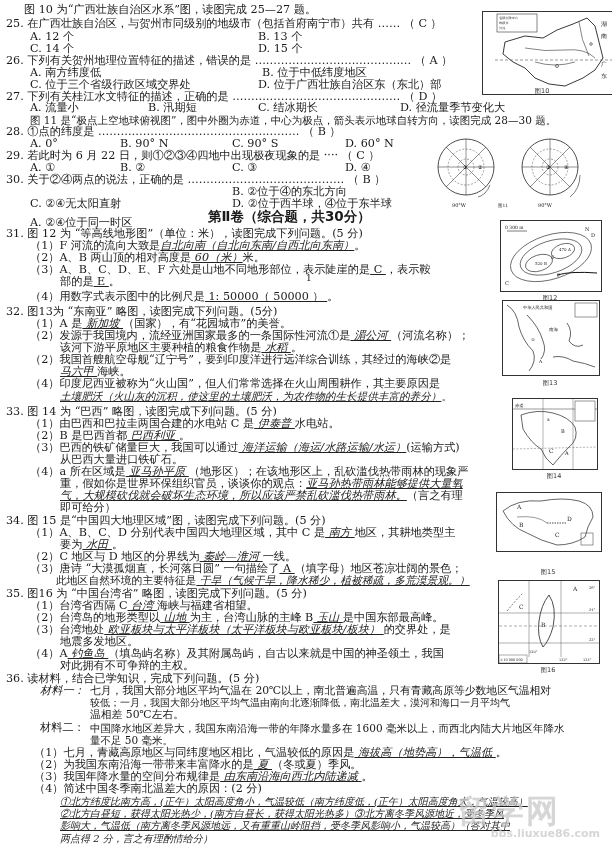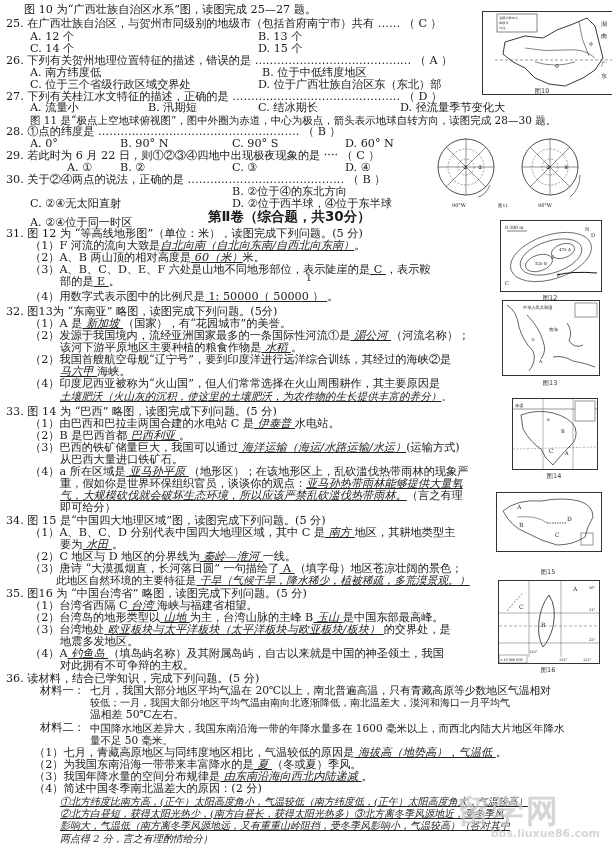--- a/index.html
+++ b/index.html
@@ -67,21 +67,21 @@
   <div class="line" style="left:30px;top:138px;">A. 0°</div>
   <div class="line" style="left:120px;top:138px;">B. 90° N</div>
   <div class="line" style="left:232px;top:138px;">C. 90° S</div>
   <div class="line" style="left:345px;top:138px;">D. 60° N</div>
 
   <div class="line" style="left:6px;top:150px;">
     <span>29.</span>
     <span>若此时为 6 月 22 日，则①②③④四地中出现极夜现象的是 ····</span>
     <span>（ C ）</span>
   </div>
-  <div class="line" style="left:30px;top:162px;margin-left:37px;">A. ①</div>
+  <div class="line" style="left:30px;top:162px;">A. ①</div>
   <div class="line" style="left:120px;top:162px;">B. ②</div>
   <div class="line" style="left:232px;top:162px;">C. ③</div>
   <div class="line" style="left:345px;top:162px;">D. ④</div>
 
   <div class="line" style="left:6px;top:174px;">
     <span>30.</span>
     <span>关于②④两点的说法，正确的是 ……………………………………</span>
     <span>（ B ）</span>
   </div>
   <div class="line" style="left:30px;top:186px;margin-top:31px;">A. ②④位于同一时区</div>
@@ -195,21 +195,21 @@
   <div class="line" style="left:60px;top:636px;">地震多发地区。</div>
   <div class="line" style="left:30px;top:648px;">
     <span>（4）A</span><span class="ans"> 钓鱼岛 </span><span>（填岛屿名称）及其附属岛屿，自古以来就是中国的神圣领土，我国</span>
   </div>
   <div class="line" style="left:60px;top:660px;">对此拥有不可争辩的主权。</div>
 
   <div class="line" style="left:6px;top:673px;">
     <span>36.</span>
     <span>读材料，结合已学知识，完成下列问题。(5 分)</span>
   </div>
-  <div class="line" style="left:40px;top:685px;">材料一：</div>
+  <div class="line" style="left:40px;top:685px;font-style:italic;">材料一：</div>
   <div class="line" style="left:90px;top:685px;font-size:10.8px;">七月，我国大部分地区平均气温在 20℃以上，南北普遍高温，只有青藏高原等少数地区气温相对</div>
   <div class="line" style="left:90px;top:697px;font-size:10px;">较低；一月，我国大部分地区平均气温由南向北逐渐降低，南北温差大，漠河和海口一月平均气</div>
   <div class="line" style="left:90px;top:709px;font-size:10.8px;">温相差 50℃左右。</div>
   <div class="line" style="left:40px;top:722px;">材料二：</div>
   <div class="line" style="left:90px;top:722px;font-size:10.5px;">中国降水地区差异大，我国东南沿海一带的年降水量多在 1600 毫米以上，而西北内陆大片地区年降水</div>
   <div class="line" style="left:90px;top:734px;font-size:10.5px;">量不足 50 毫米。</div>
 
   <div class="line" style="left:34px;top:747px;">
     <span>（1）七月，青藏高原地区与同纬度地区相比，气温较低的原因是</span><span class="ans"> 海拔高（地势高），气温低 </span><span>。</span>
   </div>

